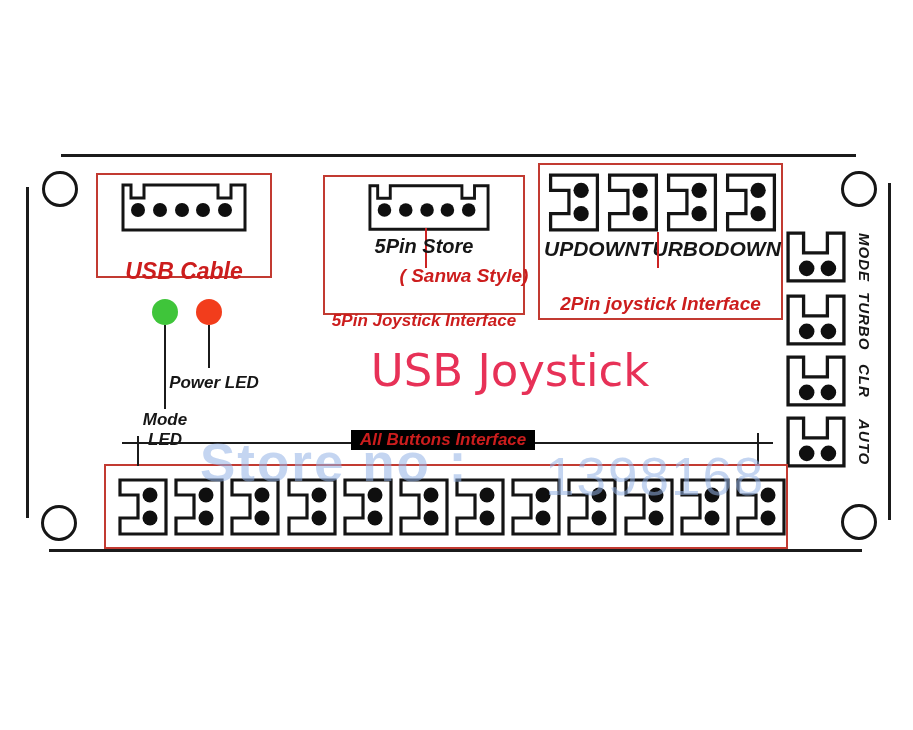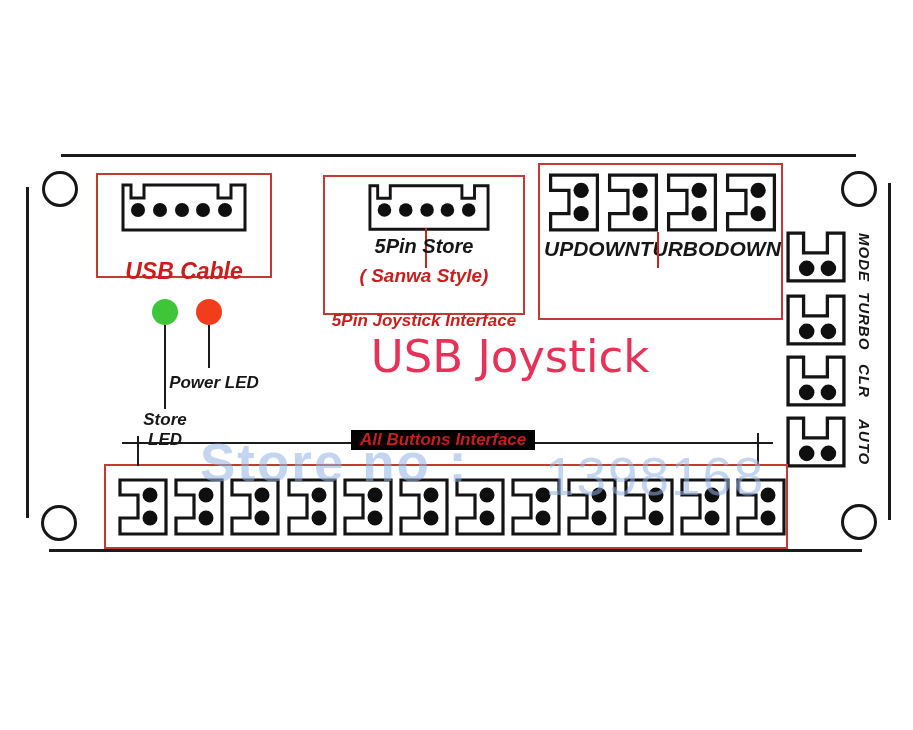--- a/index.html
+++ b/index.html
@@ -6,21 +6,21 @@
   body{width:913px;height:730px;position:relative;background:#ffffff;overflow:hidden;
        font-family:"Liberation Sans",sans-serif;}
   .abs{position:absolute;}
   .blk-line{position:absolute;background:#1b1b1b;}
   .red-line{position:absolute;background:#cc2323;}
   .hole{position:absolute;width:30px;height:30px;border:3px solid #161616;border-radius:50%;background:#fff;}
   .redbox{position:absolute;border:2px solid #c23a31;background:transparent;}
   .rlabel{color:#cc1d1d;font-weight:bold;font-style:italic;text-align:center;}
   .klabel{color:#161616;font-weight:bold;font-style:italic;text-align:center;}
   .led{position:absolute;width:26px;height:26px;border-radius:50%;}
-  .title{position:absolute;left:330px;top:330px;width:360px;text-align:center;
+  .title{position:absolute;left:330px;top:344px;width:360px;text-align:center;
          font-family:"DejaVu Sans",sans-serif;font-size:45px;font-weight:500;
          color:#e73157;letter-spacing:0px;}
   .pin-cells{position:absolute;display:flex;gap:7px;}
   .pin-label-row{position:absolute;display:flex;}
   .pin-label-row div{flex:1;font-size:21px;}
   .side-conn{position:absolute;left:786px;width:60px;height:52px;}
   .side-label{position:absolute;left:849px;width:24px;height:56px;
               writing-mode:vertical-rl;text-align:center;font-size:15px;
               font-weight:bold;font-style:italic;color:#161616;letter-spacing:1px;}
   .bottom-row{position:absolute;left:118px;top:478px;width:668px;display:flex;
@@ -76,21 +76,21 @@
     </svg>
   <div class="rlabel abs" style="left:0;top:70px;width:172px;font-size:23px;margin-top:13px;">USB Cable</div>
 </div>
 
 <div class="redbox" style="left:323px;top:175px;width:198px;height:136px;">
   <svg class="conn abs" style="left:43px;top:6px;" width="122" height="49">
       <use href="#conn5"></use>
     </svg>
   <div class="red-line" style="left:100px;top:51px;width:2px;height:40px;"></div>
   <div class="klabel abs" style="left:0;top:58px;width:198px;font-size:20px;">5Pin Store</div>
-  <div class="rlabel abs" style="left:0;top:88px;width:198px;font-size:19px;">( Sanwa Style)</div>
+  <div class="rlabel abs" style="left:0;top:88px;width:198px;font-size:19px;padding-left:40px;">( Sanwa Style)</div>
   <div class="rlabel abs" style="left:0;top:110px;width:198px;font-size:17px;margin-top:24px;">5Pin Joystick Interface</div>
 </div>
 
 <div class="redbox" style="left:538px;top:163px;width:241px;height:153px;">
   <div class="pin-cells" id="happ-pins" style="left:8px;top:8px;">
       <svg width="52" height="59" class="conn">
         <use href="#conn2h"></use>
       </svg>
       <svg width="52" height="59" class="conn">
         <use href="#conn2h"></use>
@@ -102,20 +102,21 @@
         <use href="#conn2h"></use>
       </svg>
     </div>
   <div class="pin-label-row klabel" id="happ-pin-labels" style="left:4px;top:72px;width:233px;">
       <div>UP</div>
       <div>DOWN</div>
       <div>TURBO</div>
       <div>DOWN</div>
     </div>
   <div class="red-line" style="left:117px;top:67px;width:2px;height:36px;"></div>
+  <div class="rlabel abs" style="left:0;top:128px;width:241px;font-size:19px;">2Pin joystick Interface</div>
 </div>
 
 <div id="side-connectors">
     <div class="side-conn" style="top: 231px;">
       <svg width="60" height="52" class="conn">
         <use href="#conn2v"></use>
       </svg>
     </div>
     <div class="side-label" style="top: 229px;">MODE</div>
     <div class="side-conn" style="top: 294px;">
@@ -136,21 +137,21 @@
       </svg>
     </div>
     <div class="side-label" style="top: 414px;">AUTO</div>
   </div>
 
 <div class="led" style="left: 152px; top: 299px; background: rgb(63, 197, 58);"></div>
 <div class="led" style="left: 196px; top: 299px; background: rgb(242, 61, 28);"></div>
 <div class="blk-line" style="left:164px;top:325px;width:2px;height:84px;"></div>
 <div class="blk-line" style="left:208px;top:325px;width:2px;height:43px;"></div>
 <div class="klabel abs" style="left:168px;top:373px;width:92px;font-size:17px;">Power LED</div>
-<div class="klabel abs" style="left:124px;top:410px;width:82px;font-size:17px;">Store LED</div>
+<div class="klabel abs" style="left:124px;top:410px;width:82px;font-size:17px;">Mode LED</div>
 
 <div class="title">USB Joystick</div>
 
 <div class="blk-line" style="left:122px;top:442px;width:651px;height:2px;z-index:1;"></div>
 <div class="blk-line" style="left:137px;top:436px;width:2px;height:30px;z-index:1;"></div>
 <div class="blk-line" style="left:757px;top:433px;width:2px;height:31px;z-index:1;"></div>
 <div class="abi-label rlabel">All Buttons Interface</div>
 
 <div class="redbox" style="left:104px;top:464px;width:680px;height:81px;"></div>
 <div class="bottom-row" id="bottom-connectors">

